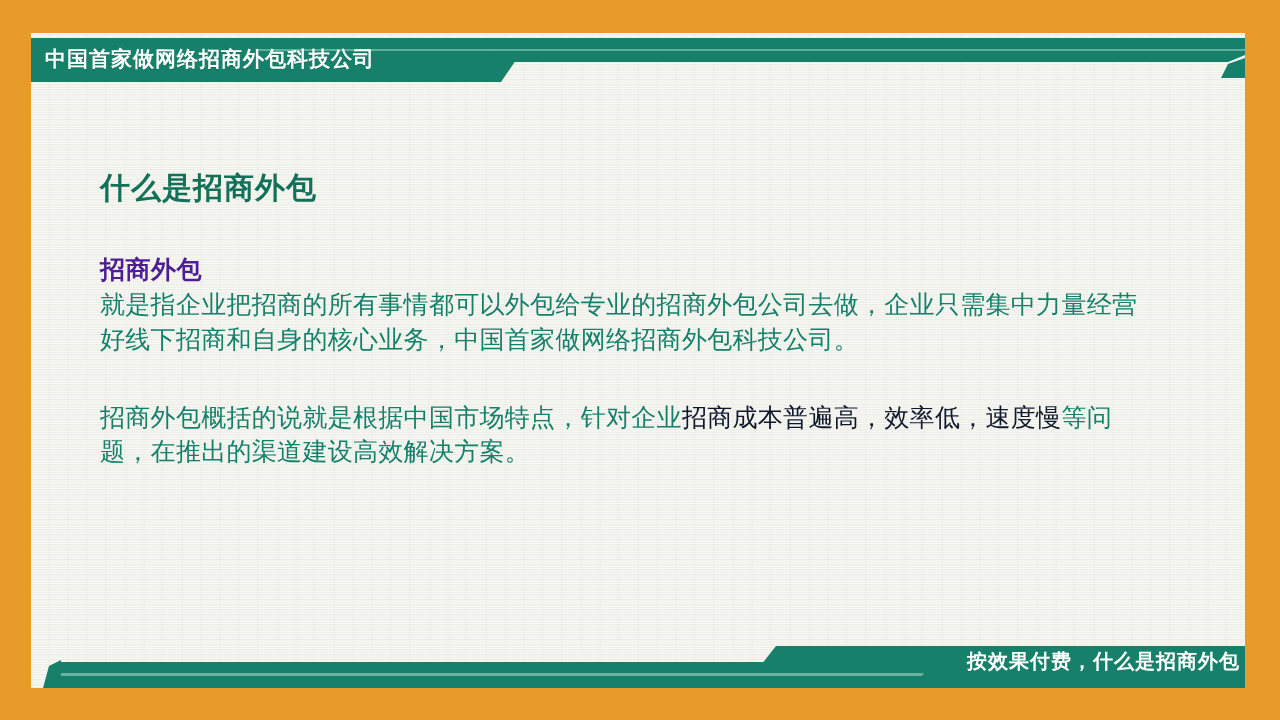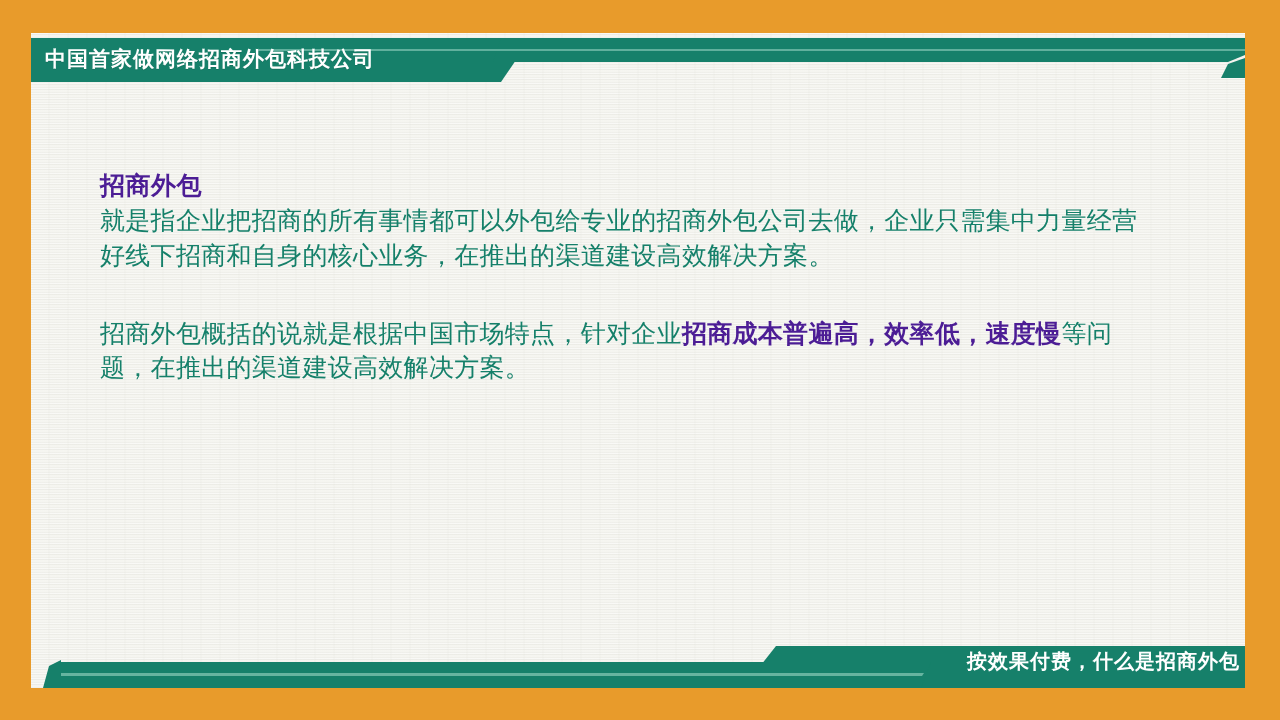--- a/index.html
+++ b/index.html
@@ -121,22 +121,21 @@
     color: #15806A;
     line-height: 1.37;
     margin: 0;
     letter-spacing: .3px;
     max-width: 1050px;
   }
   .para.second {
     margin-top: 44px;
   }
   .hl-dark {
-    color: #4c1d95;
-    font-weight: bold;
+    color: #0f172a;
   }
 
   
   .footer-band {
     position: absolute;
     left: 31px;
     top: 626px;
     width: 1214px;
     height: 62px;
     pointer-events: none;
@@ -173,24 +172,25 @@
       <path d="M228,11 L1214,11 L1214,13 L227,13 Z" fill="#6FB9A6" opacity="0.85"></path>
 
       <path d="M1197,26 L1214,20 L1214,40 L1190,40 Z" fill="#16806A"></path>
     </svg>
   </div>
 
   <div class="header-title">中国首家做网络招商外包科技公司</div>
 
   <div class="content">
 
+    <h1 class="page-title">什么是招商外包</h1>
 
     <div class="subhead">招商外包</div>
 
-    <p class="para">就是指企业把招商的所有事情都可以外包给专业的招商外包公司去做，企业只需集中力量经营好线下招商和自身的核心业务，在推出的渠道建设高效解决方案。</p>
+    <p class="para">就是指企业把招商的所有事情都可以外包给专业的招商外包公司去做，企业只需集中力量经营好线下招商和自身的核心业务，中国首家做网络招商外包科技公司。</p>
 
     <p class="para second">
       <span>招商外包概括的说就是根据中国市场特点，针对企业</span><span class="hl-dark">招商成本普遍高，效率低，速度慢</span><span>等问题，在推出的渠道建设高效解决方案。</span>
     </p>
   </div>
 
   <div class="footer-band">
     <svg width="1214" height="62" viewBox="0 0 1214 62" xmlns="http://www.w3.org/2000/svg">
 
       <path d="M745,20 L1214,20 L1214,62 L712,62 Z" fill="#16806A"></path>

